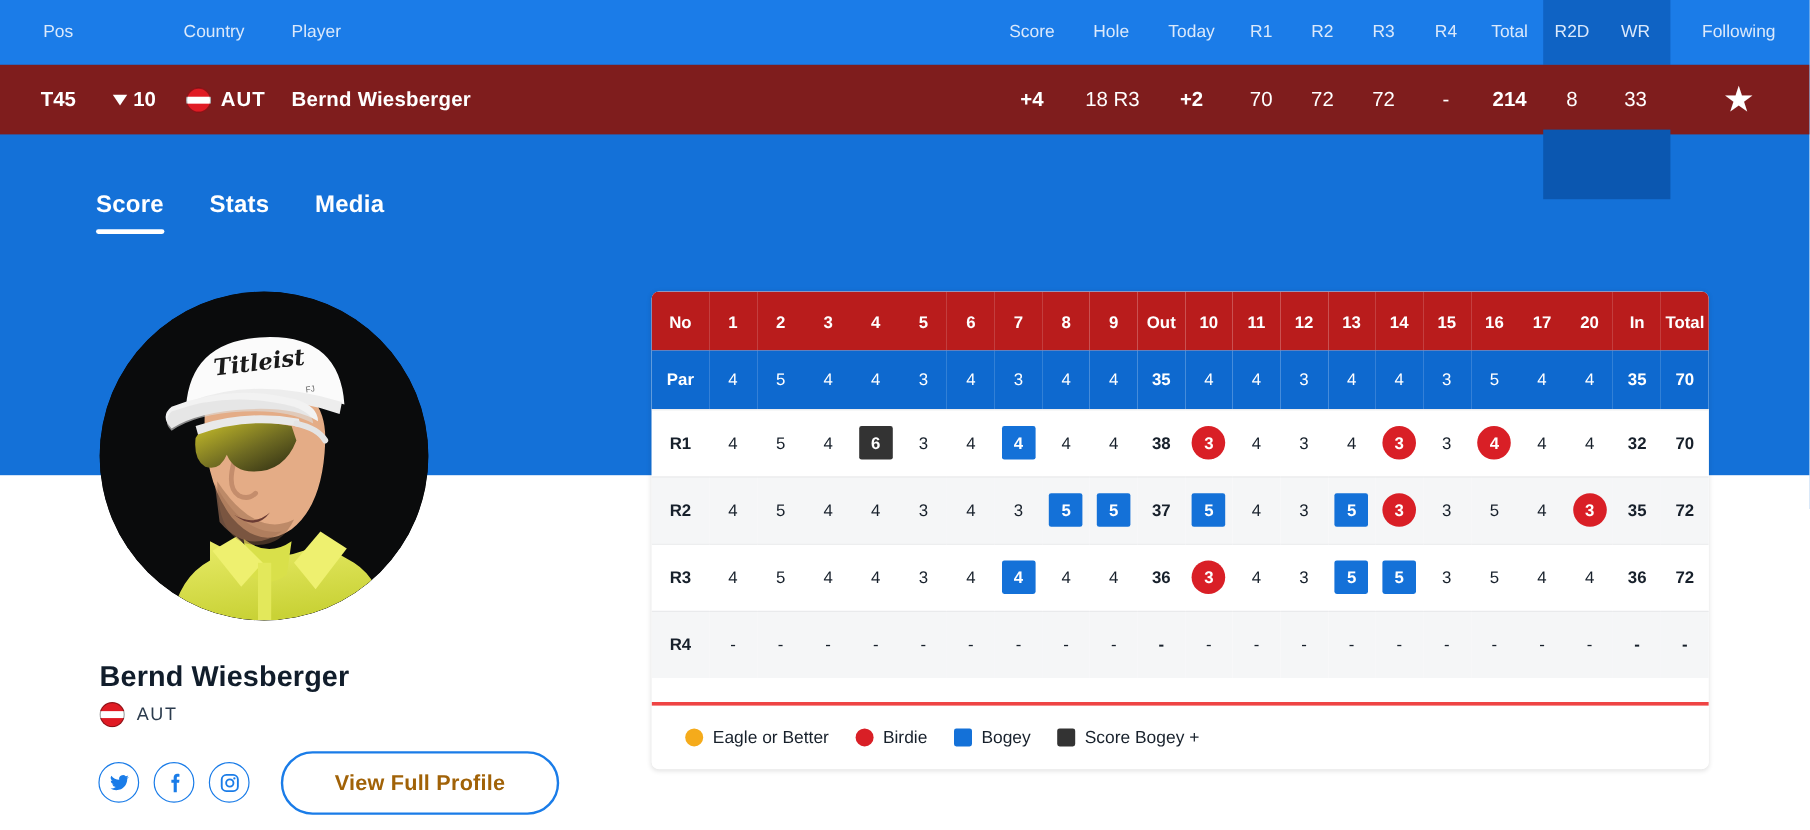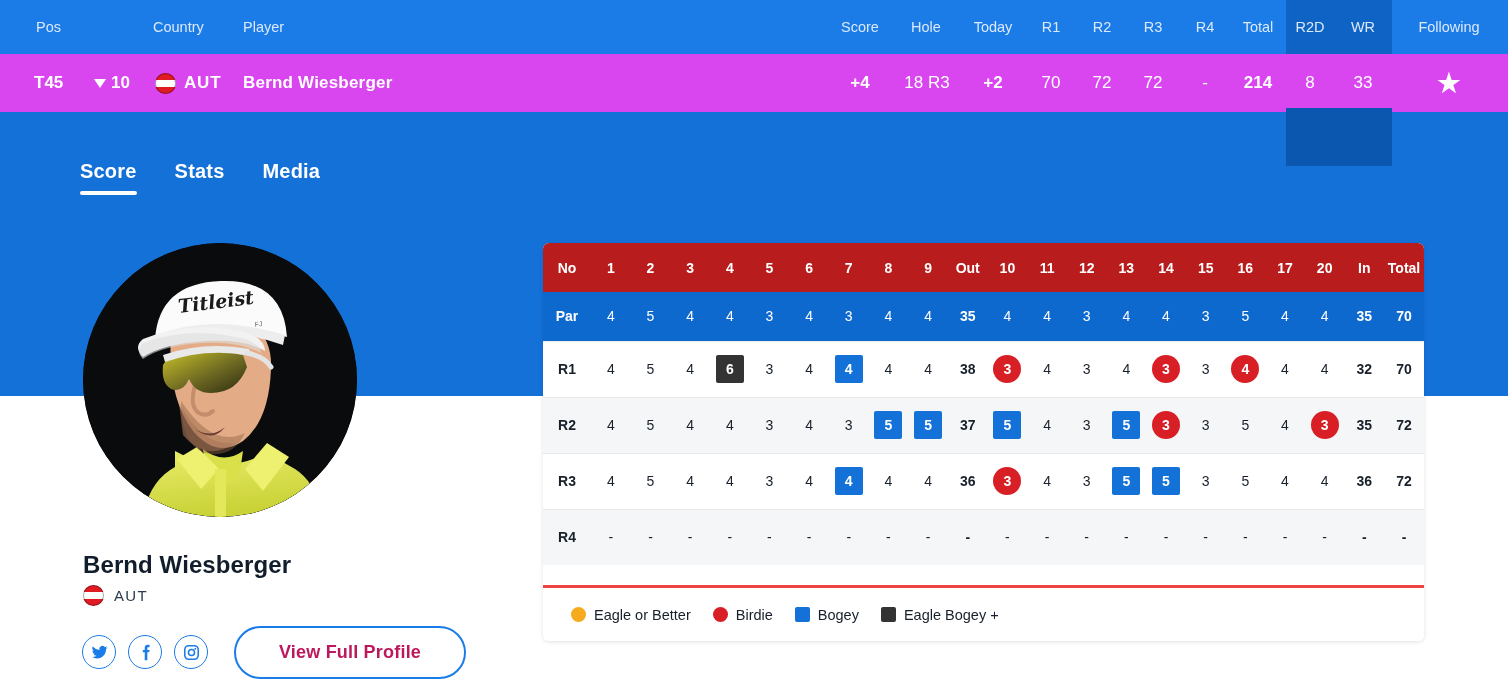--- a/index.html
+++ b/index.html
@@ -42,21 +42,21 @@
   .row-band-dark {
     position: absolute; top: 54px; left: 1286px;
     width: 106px; height: 58px;
     background: #0b57b0;
   }
 
   
   .lb-row {
     position: absolute; left: 0; top: 54px;
     width: 1508px; height: 58px;
-    background: #d946ef;
+    background: #7f1d1d;
   }
   .lb-row .col { font-size: 17px; font-weight: 700; color: #ffffff; }
   .lb-row .col.light { font-weight: 400; }
 
   .pos-cell { font-size: 19px; font-weight: 700; }
   .move-cell { font-size: 14px; font-weight: 400; display: flex; align-items: center; gap: 5px; }
   .move-arrow {
     width: 0; height: 0;
     border-left: 6px solid transparent;
     border-right: 6px solid transparent;
@@ -123,21 +123,21 @@
   .social-btn {
     width: 34px; height: 34px; border-radius: 50%;
     border: 1.6px solid #1a7ce8; color: #1a7ce8;
     display: flex; align-items: center; justify-content: center;
     cursor: pointer; background: #ffffff;
   }
   .profile-btn {
     position: absolute; left: 234px; top: 626px;
     width: 232px; height: 53px; border-radius: 27px;
     border: 2px solid #1a7ce8; background: #ffffff;
-    color: #be185d; font-size: 18px; font-weight: 700;
+    color: #a16207; font-size: 18px; font-weight: 700;
     display: flex; align-items: center; justify-content: center;
     cursor: pointer; letter-spacing: .2px;
   }
 
   
   .scorecard {
     position: absolute; left: 543px; top: 243px;
     width: 881px; height: 398px;
     background: #ffffff;
     border-radius: 6px;
@@ -489,18 +489,18 @@
         <div class="legend-item">
           <span class="legend-dot birdie"></span>
           <span>Birdie</span>
         </div>
         <div class="legend-item">
           <span class="legend-dot bogey"></span>
           <span>Bogey</span>
         </div>
         <div class="legend-item">
           <span class="legend-dot double"></span>
-          <span>Eagle Bogey +</span>
+          <span>Score Bogey +</span>
         </div>
       </div>
   </div>
 
 </div>
 
 </body></html>

